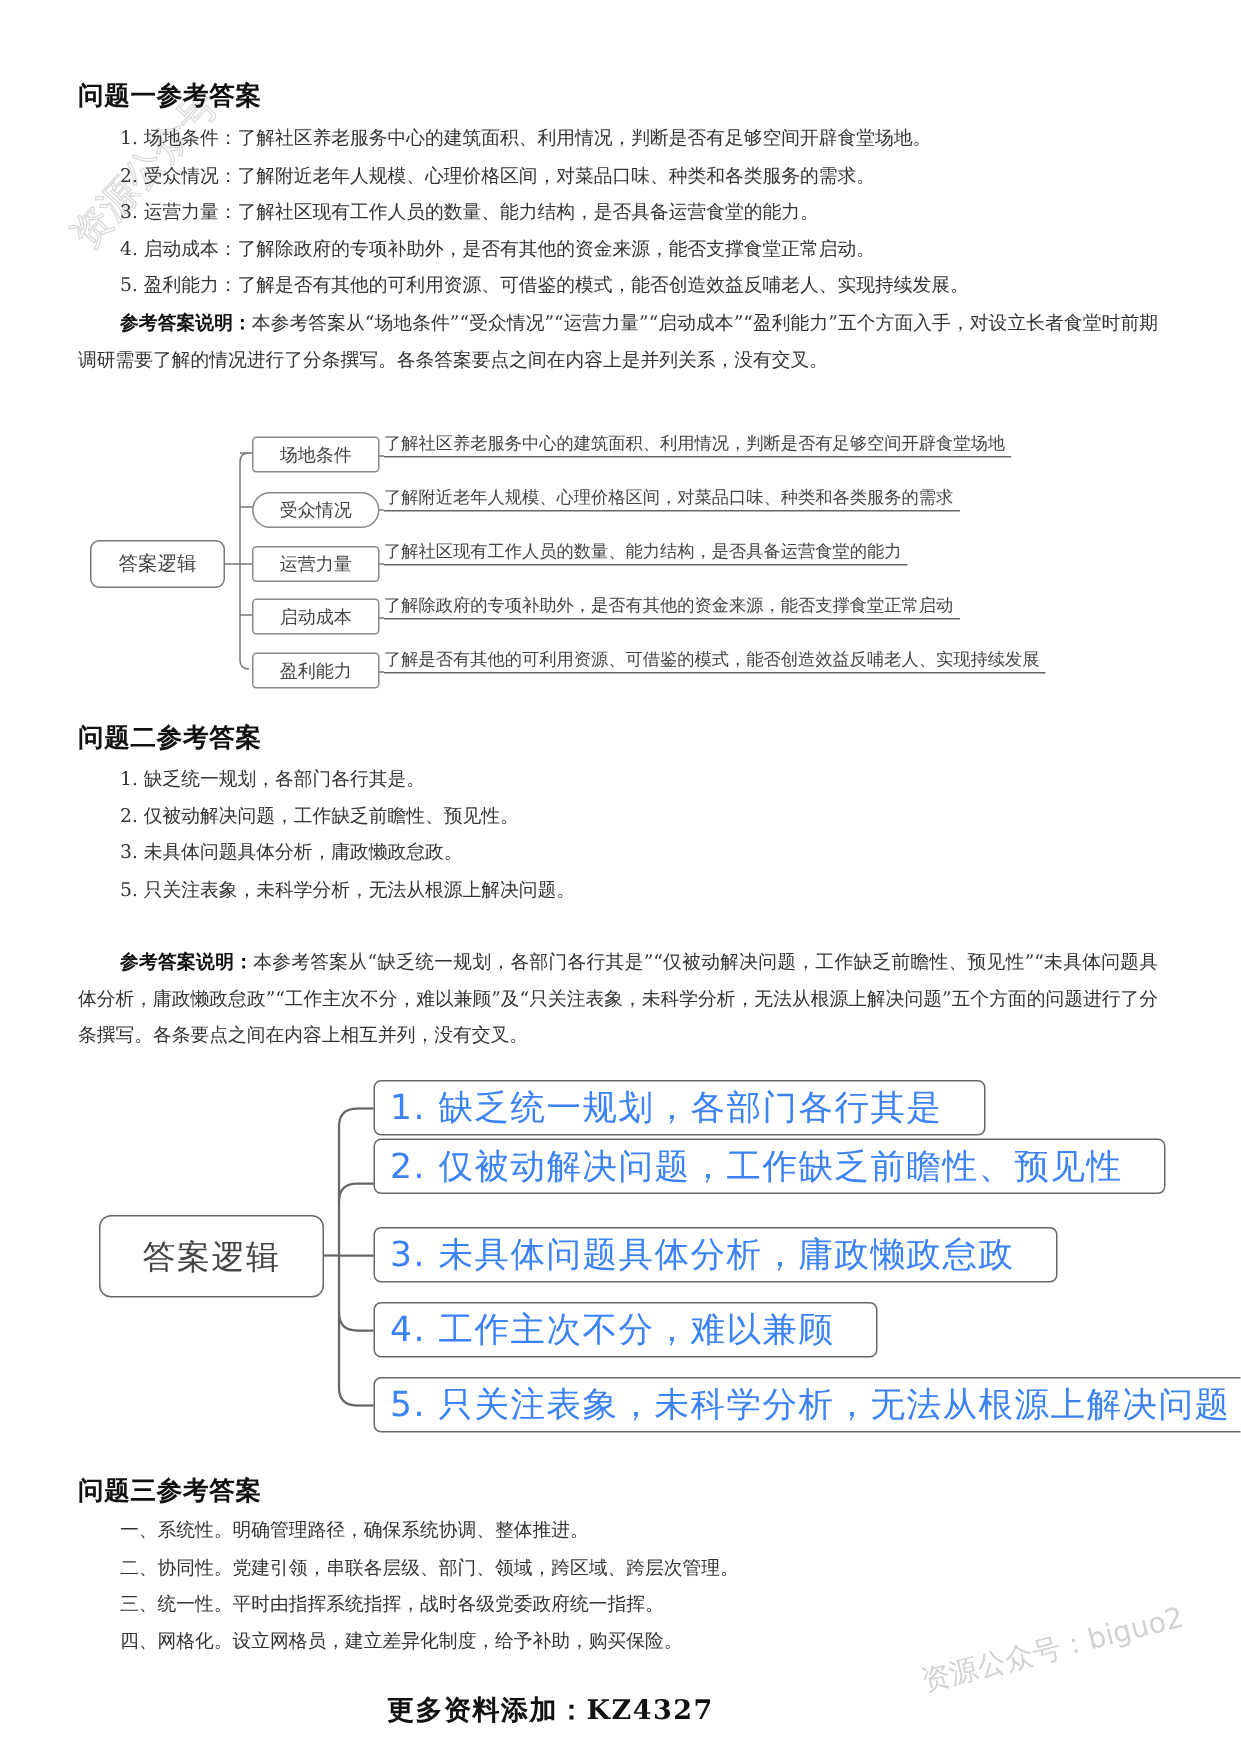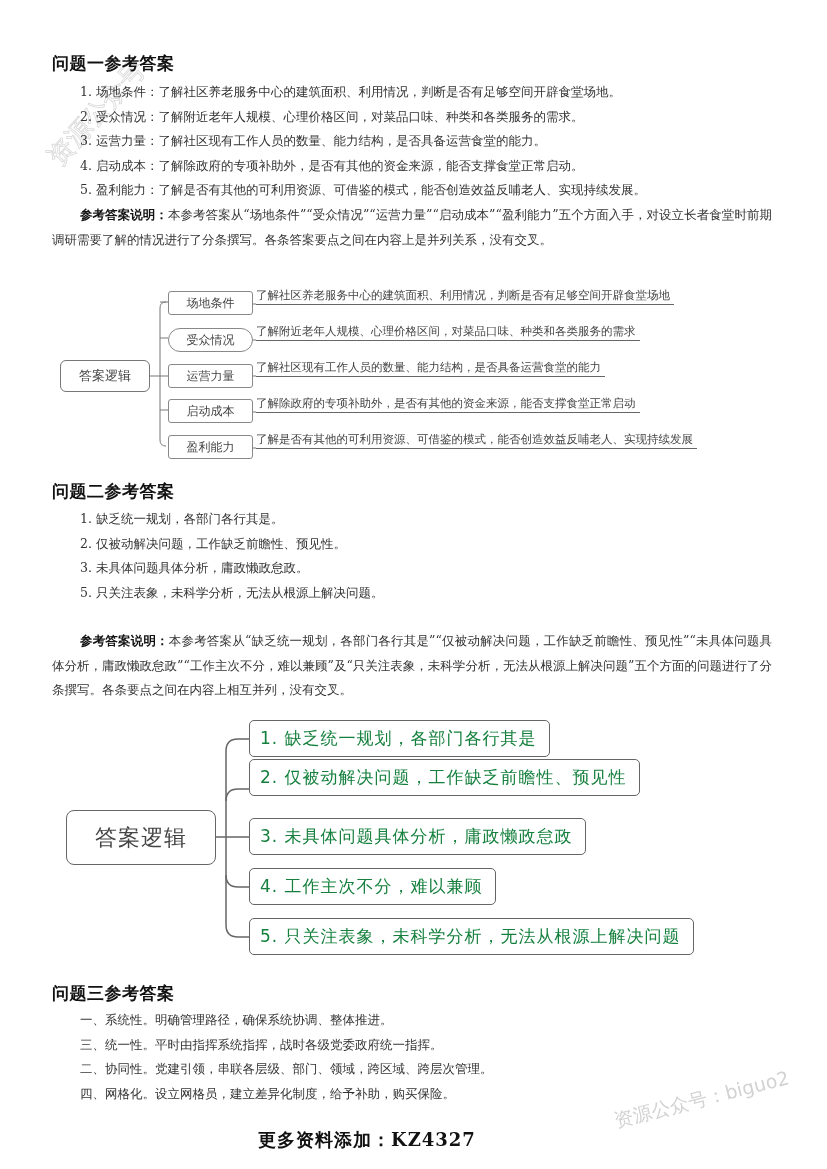--- a/index.html
+++ b/index.html
@@ -12,21 +12,21 @@
   .note { position: absolute; left: 52px; width: 720px; font-size: 12.5px; line-height: 24.5px; color: #333; text-indent: 28px; text-align: justify; }
   .note b { font-family: "DejaVu Sans", "Liberation Sans", sans-serif; font-weight: bold; color: #111; margin-top: 40px; }
 
   
   .d1-root { position: absolute; left: 60px; top: 360px; width: 90px; height: 32px; border: 1px solid #777; border-radius: 6px; display: flex; align-items: center; justify-content: center; font-family: "DejaVu Sans", sans-serif; font-size: 13px; color: #444; background: #fff; }
   .d1-node { position: absolute; left: 168px; width: 85px; height: 24px; border: 1px solid #888; border-radius: 3px; display: flex; align-items: center; justify-content: center; font-family: "DejaVu Sans", sans-serif; font-size: 12px; color: #444; background: #fff; }
   .d1-leaf { position: absolute; left: 256px; font-family: "DejaVu Sans", sans-serif; font-size: 11.5px; color: #444; white-space: nowrap; border-bottom: 1px solid #666; padding-bottom: 1px; padding-right: 4px; }
 
   
   .d2-root { position: absolute; left: 66px; top: 810px; width: 150px; height: 55px; border: 1.5px solid #666; border-radius: 8px; display: flex; align-items: center; justify-content: center; font-family: "DejaVu Sans", sans-serif; font-size: 22px; color: #444; background: #fff; letter-spacing: 1px; }
-  .d2-node { position: absolute; left: 249px; height: 37px; border: 1.5px solid #666; border-radius: 5px; display: flex; align-items: center; padding: 0 12px 0 10px; font-family: "DejaVu Sans", sans-serif; font-size: 17px; color: #15803d; background: #fff; white-space: nowrap; letter-spacing: 1px; }
+  .d2-node { position: absolute; left: 249px; height: 37px; border: 1.5px solid #666; border-radius: 5px; display: flex; align-items: center; padding: 0 28px 0 10px; font-family: "DejaVu Sans", sans-serif; font-size: 23px; color: #3b82f6; background: #fff; white-space: nowrap; letter-spacing: 1px; }
 
   svg.lines { position: absolute; left: 0; top: 0; width: 827px; height: 1169px; pointer-events: none; }
 
   .footer { position: absolute; left: 258px; top: 1128px; font-family: "DejaVu Serif", serif; font-weight: bold; font-size: 18px; color: #111; letter-spacing: 1px; }
   .wm { position: absolute; left: 618px; top: 1108px; font-family: "DejaVu Sans", sans-serif; font-size: 19px; color: #d2d2d2; transform: rotate(-14deg); transform-origin: left bottom; white-space: nowrap; }
   .wm2 { position: absolute; left: 40px; top: 150px; font-family: "DejaVu Sans", sans-serif; font-size: 26px; color: transparent; -webkit-text-stroke: 0.8px #d8d8d8; transform: rotate(-48deg); transform-origin: left top; white-space: nowrap; }
 </style>
 </head>
 <body>
 
@@ -96,19 +96,19 @@
 <div class="d2-root">答案逻辑</div>
 <div class="d2-node" style="top:720px;">1. 缺乏统一规划，各部门各行其是</div>
 <div class="d2-node" style="top:759px;">2. 仅被动解决问题，工作缺乏前瞻性、预见性</div>
 <div class="d2-node" style="top:818px;">3. 未具体问题具体分析，庸政懒政怠政</div>
 <div class="d2-node" style="top:868px;">4. 工作主次不分，难以兼顾</div>
 <div class="d2-node" style="top:918px;">5. 只关注表象，未科学分析，无法从根源上解决问题</div>
 
 <div class="h" style="top:982px;">问题三参考答案</div>
 <div class="list" style="top:1008px; left:80px;">
   <div>一、系统性。明确管理路径，确保系统协调、整体推进。</div>
+  <div>二、协同性。党建引领，串联各层级、部门、领域，跨区域、跨层次管理。</div>
   <div>三、统一性。平时由指挥系统指挥，战时各级党委政府统一指挥。</div>
-  <div>二、协同性。党建引领，串联各层级、部门、领域，跨区域、跨层次管理。</div>
   <div>四、网格化。设立网格员，建立差异化制度，给予补助，购买保险。</div>
 </div>
 
 <div class="footer">更多资料添加：KZ4327</div>
 <div class="wm">资源公众号：biguo2</div>
 
 </body></html>

